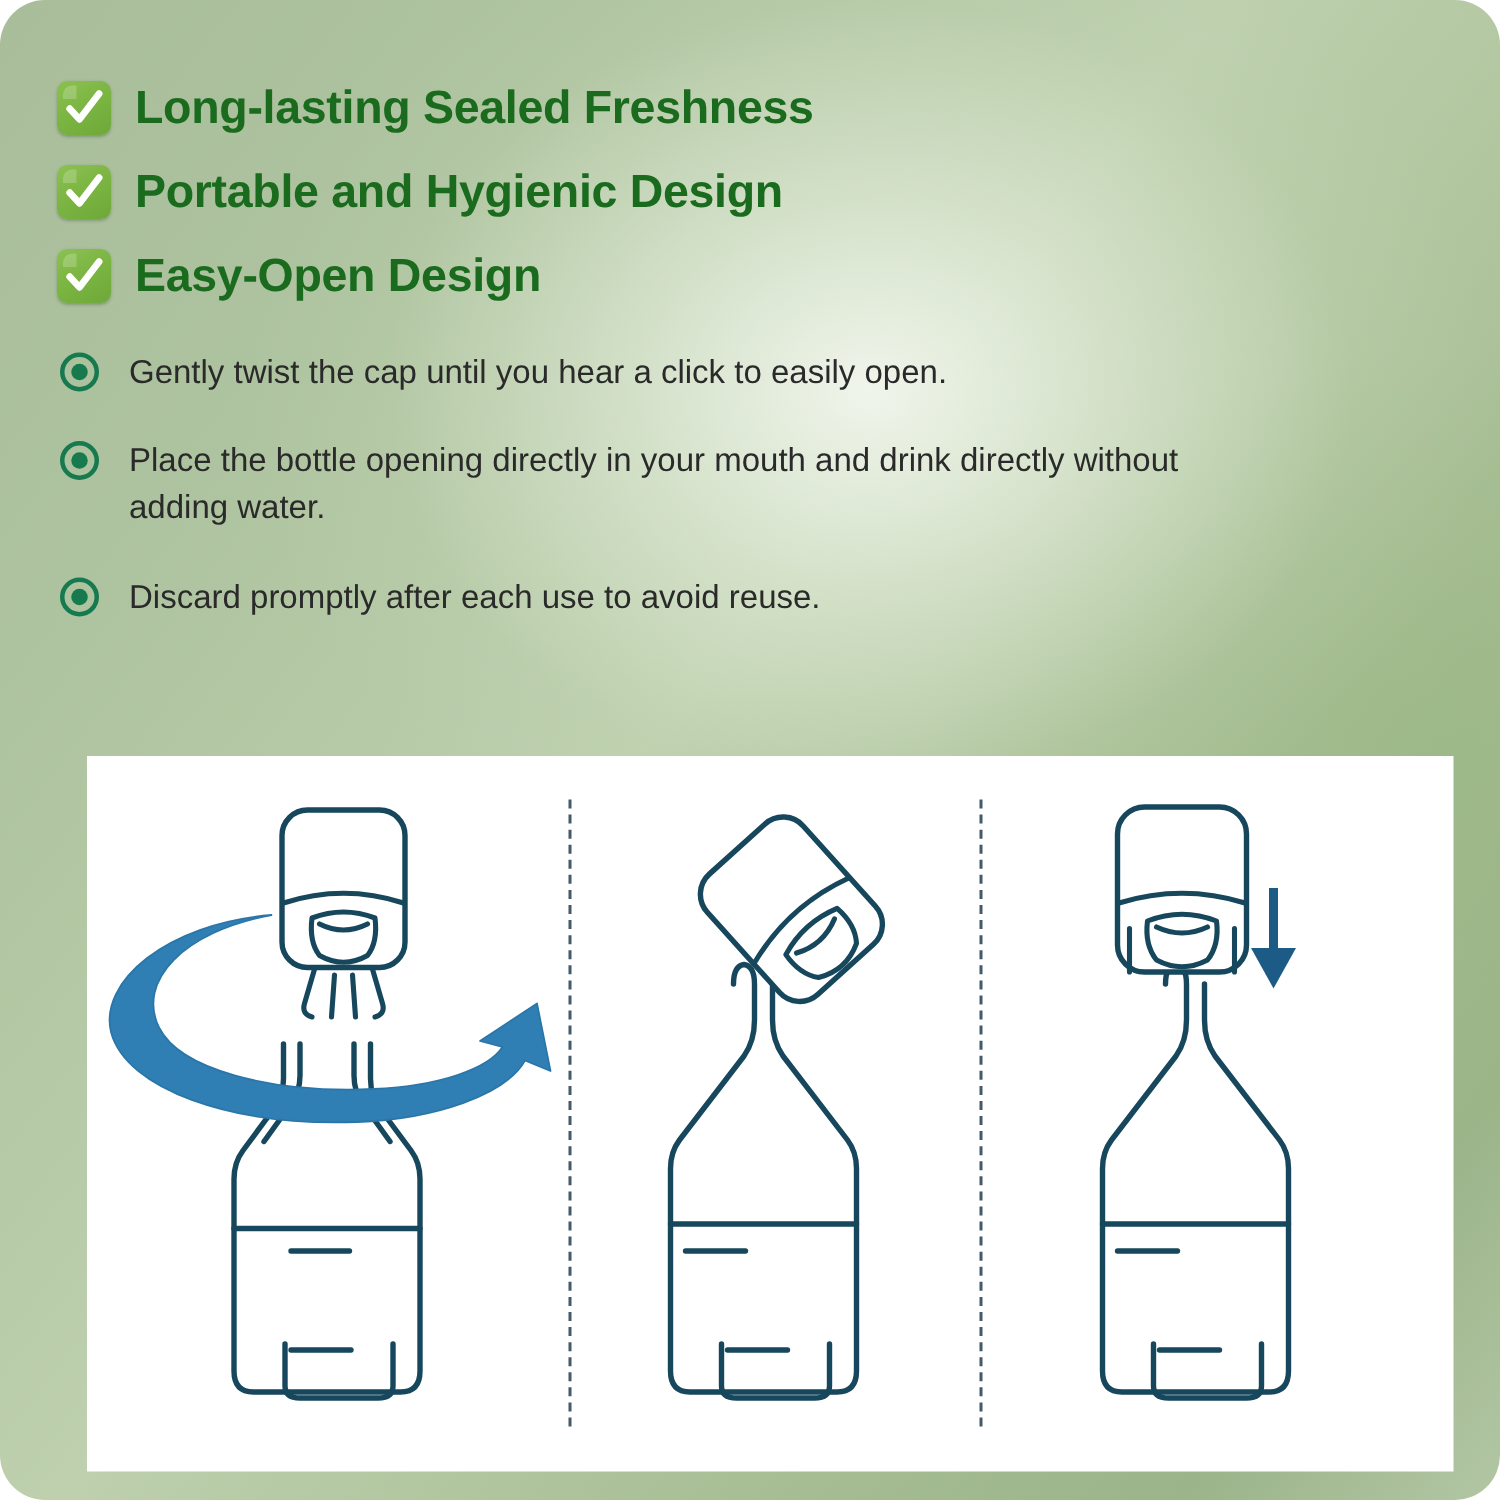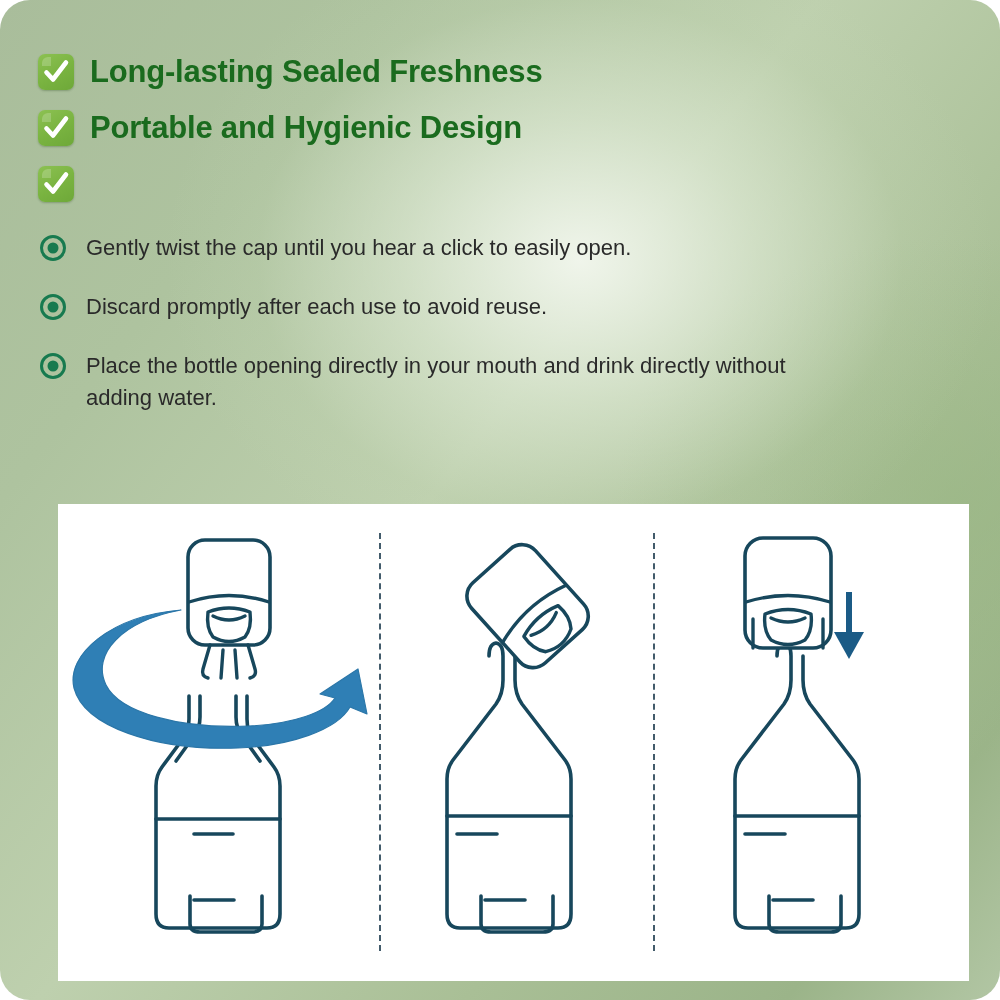--- a/index.html
+++ b/index.html
@@ -168,39 +168,40 @@
       </span>
       <span class="feature-text">Portable and Hygienic Design</span>
     </div>
 
     <div class="feature-row">
       <span class="check-box">
         <svg viewBox="0 0 36 36" aria-hidden="true">
           <path d="M8.5 18.5 L15 25.5 L28 8.5" fill="none" stroke="#ffffff" stroke-width="4.6" stroke-linecap="round" stroke-linejoin="round"></path>
         </svg>
       </span>
+      <span class="feature-text">Easy-Open Design</span>
     </div>
 
   </div>
 
   <div id="instructions">
 
     <div class="instr-row">
       <span class="bullet-dot"></span>
       <span class="instr-text">Gently twist the cap until you hear a click to easily open.</span>
     </div>
 
     <div class="instr-row">
       <span class="bullet-dot"></span>
-      <span class="instr-text">Discard promptly after each use to avoid reuse.</span>
+      <span class="instr-text">Place the bottle opening directly in your mouth and drink directly without adding water.</span>
     </div>
 
     <div class="instr-row">
       <span class="bullet-dot"></span>
-      <span class="instr-text">Place the bottle opening directly in your mouth and drink directly without adding water.</span>
+      <span class="instr-text">Discard promptly after each use to avoid reuse.</span>
     </div>
 
   </div>
 
   <div id="illustration-panel">
 
     <div class="divider" id="divider-1"></div>
     <div class="divider" id="divider-2"></div>
 
     <svg class="panel-svg" id="panel-1" viewBox="0 0 321 477">

